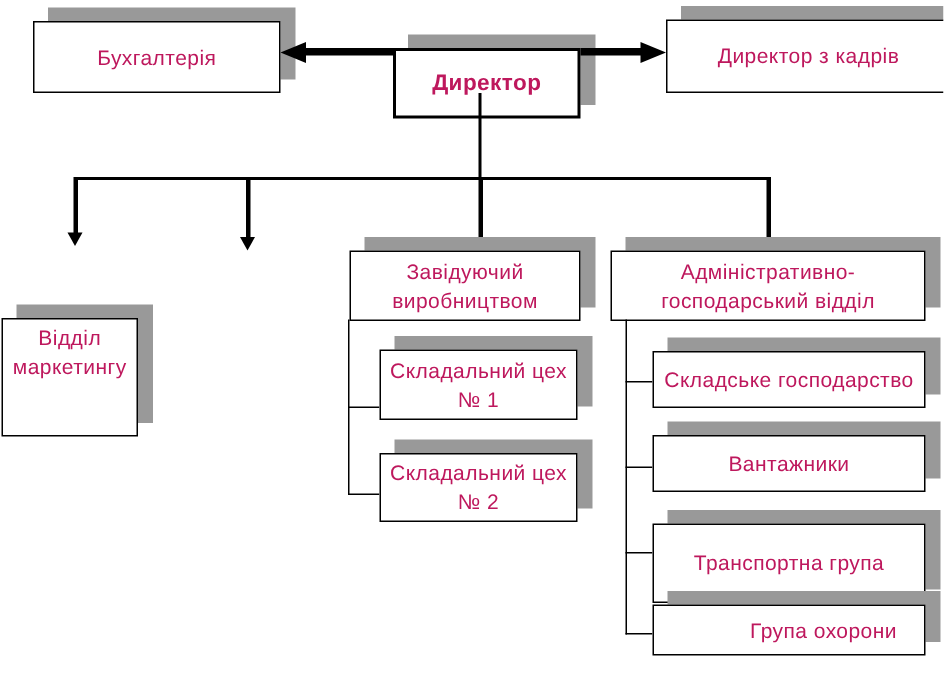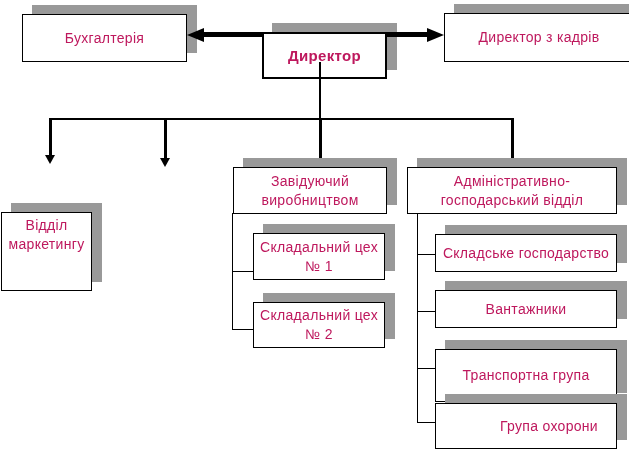--- a/index.html
+++ b/index.html
@@ -126,17 +126,17 @@
   </div>
 
   <div class="box" style="left:435px; top:290px; width:182px; height:38px;">
     <div>Вантажники</div>
   </div>
 
   <div class="box" style="left:435px; top:349px; width:182px; height:53px;">
     <div>Транспортна група</div>
   </div>
 
-  <div class="box" style="left:435px; top:403px; width:182px; height:46px;padding-left:46px;">
+  <div class="box" style="left:435px; top:403px; width:182px; height:34px;padding-left:46px;">
     <div>Група охорони</div>
   </div>
 
 </div>
 
 </body></html>

